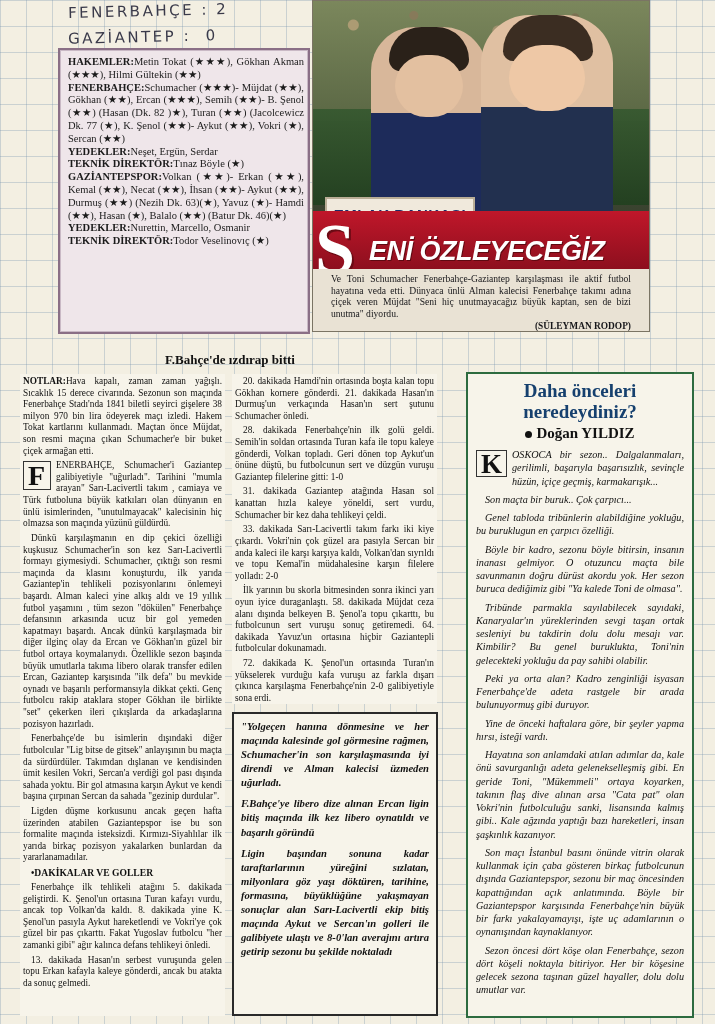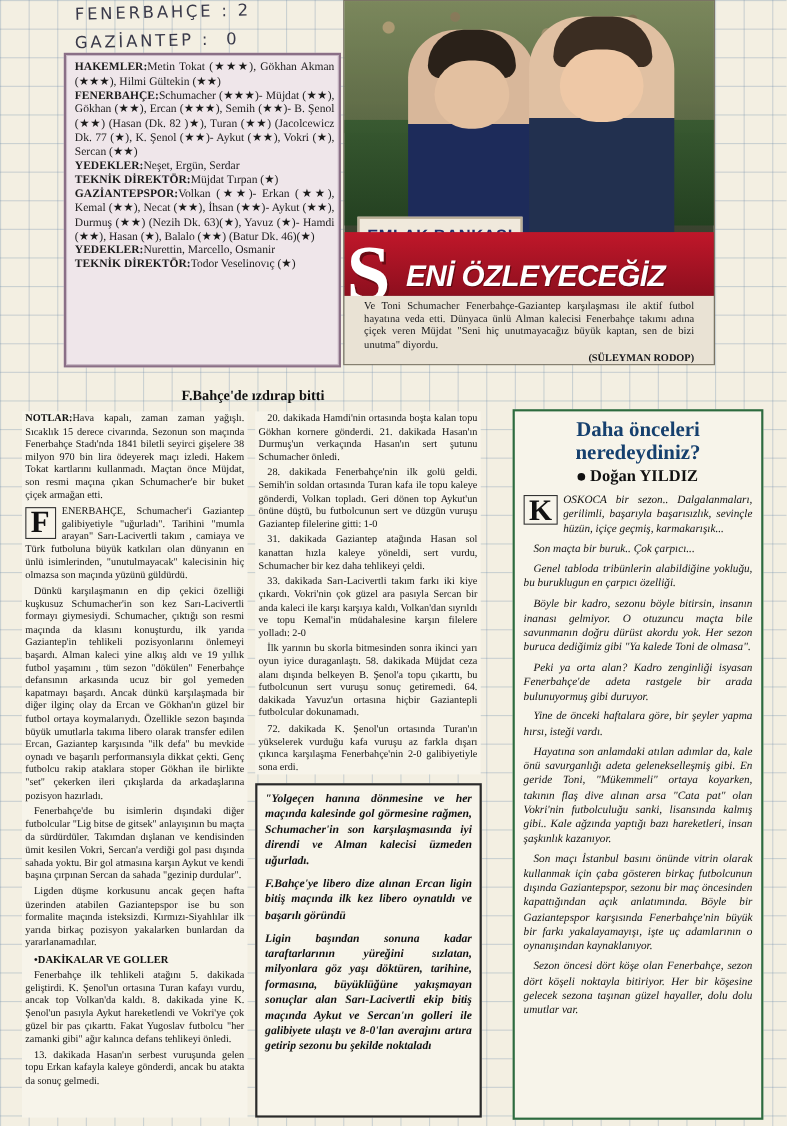--- a/index.html
+++ b/index.html
@@ -247,21 +247,21 @@
 
 <div class="page">
 
   <div class="handwriting hw1">FENERBAHÇE : 2</div>
   <div class="handwriting hw2">GAZİANTEP :  0</div>
 
   <div class="lineup">
     <div class="row"><b>HAKEMLER:</b><span>Metin Tokat (★★★), Gökhan Akman (★★★), Hilmi Gültekin (★★)</span></div>
     <div class="row"><b>FENERBAHÇE:</b><span>Schumacher (★★★)- Müjdat (★★), Gökhan (★★), Ercan (★★★), Semih (★★)- B. Şenol (★★) (Hasan (Dk. 82 )★), Turan (★★) (Jacolcewicz Dk. 77 (★), K. Şenol (★★)- Aykut (★★), Vokri (★), Sercan (★★)</span></div>
     <div class="row"><b>YEDEKLER:</b><span>Neşet, Ergün, Serdar</span></div>
-    <div class="row"><b>TEKNİK DİREKTÖR:</b><span>Müjdat Tırpan (★)</span></div>
+    <div class="row"><b>TEKNİK DİREKTÖR:</b><span>Tınaz Böyle (★)</span></div>
     <div class="row"><b>GAZİANTEPSPOR:</b><span>Volkan (★★)- Erkan (★★), Kemal (★★), Necat (★★), İhsan (★★)- Aykut (★★), Durmuş (★★) (Nezih Dk. 63)(★), Yavuz (★)- Hamdi (★★), Hasan (★), Balalo (★★) (Batur Dk. 46)(★)</span></div>
     <div class="row"><b>YEDEKLER:</b><span>Nurettin, Marcello, Osmanir</span></div>
     <div class="row"><b>TEKNİK DİREKTÖR:</b><span>Todor Veselinovıç (★)</span></div>
   </div>
 
   <div class="photo">
     <div class="sky"></div>
     <div class="crowd"></div>
     <div class="greenband"></div>
     <div class="p1">
@@ -314,20 +314,21 @@
   <div class="sidebar">
     <div class="sb-title">Daha önceleri neredeydiniz?</div>
     <div class="sb-author">
       <span class="dot"></span><span>Doğan YILDIZ</span>
     </div>
     <div class="sb-body">
       <p class="noind" style="text-indent:0"><span class="sb-drop">K</span><span>OSKOCA bir sezon.. Dalgalanmaları, gerilimli, başarıyla başarısızlık, sevinçle hüzün, içiçe geçmiş, karmakarışık...</span></p>
       <p>Son maçta bir buruk.. Çok çarpıcı...</p>
       <p>Genel tabloda tribünlerin alabildiğine yokluğu, bu buruklugun en çarpıcı özelliği.</p>
       <p>Böyle bir kadro, sezonu böyle bitirsin, insanın inanası gelmiyor. O otuzuncu maçta bile savunmanın doğru dürüst akordu yok. Her sezon buruca dediğimiz gibi "Ya kalede Toni de olmasa".</p>
+      <p>Tribünde parmakla sayılabilecek sayıdaki, Kanaryalar'ın yüreklerinden sevgi taşan ortak sesleniyi bu takdirin dolu dolu mesajı var. Kimbilir? Bu genel buruklukta, Toni'nin gelecekteki yokluğu da pay sahibi olabilir.</p>
       <p>Peki ya orta alan? Kadro zenginliği isyasan Fenerbahçe'de adeta rastgele bir arada bulunuyormuş gibi duruyor.</p>
       <p>Yine de önceki haftalara göre, bir şeyler yapma hırsı, isteği vardı.</p>
       <p>Hayatına son anlamdaki atılan adımlar da, kale önü savurganlığı adeta gelenekselleşmiş gibi. En geride Toni, "Mükemmeli" ortaya koyarken, takının flaş dive alınan arsa "Cata pat" olan Vokri'nin futbolculuğu sanki, lisansında kalmış gibi.. Kale ağzında yaptığı bazı hareketleri, insan şaşkınlık kazanıyor.</p>
       <p>Son maçı İstanbul basını önünde vitrin olarak kullanmak için çaba gösteren birkaç futbolcunun dışında Gaziantepspor, sezonu bir maç öncesinden kapattığından açık anlatımında. Böyle bir Gaziantepspor karşısında Fenerbahçe'nin büyük bir farkı yakalayamayışı, işte uç adamlarının o oynanışından kaynaklanıyor.</p>
       <p>Sezon öncesi dört köşe olan Fenerbahçe, sezon dört köşeli noktayla bitiriyor. Her bir köşesine gelecek sezona taşınan güzel hayaller, dolu dolu umutlar var.</p>
     </div>
   </div>
 
 </div>
 

